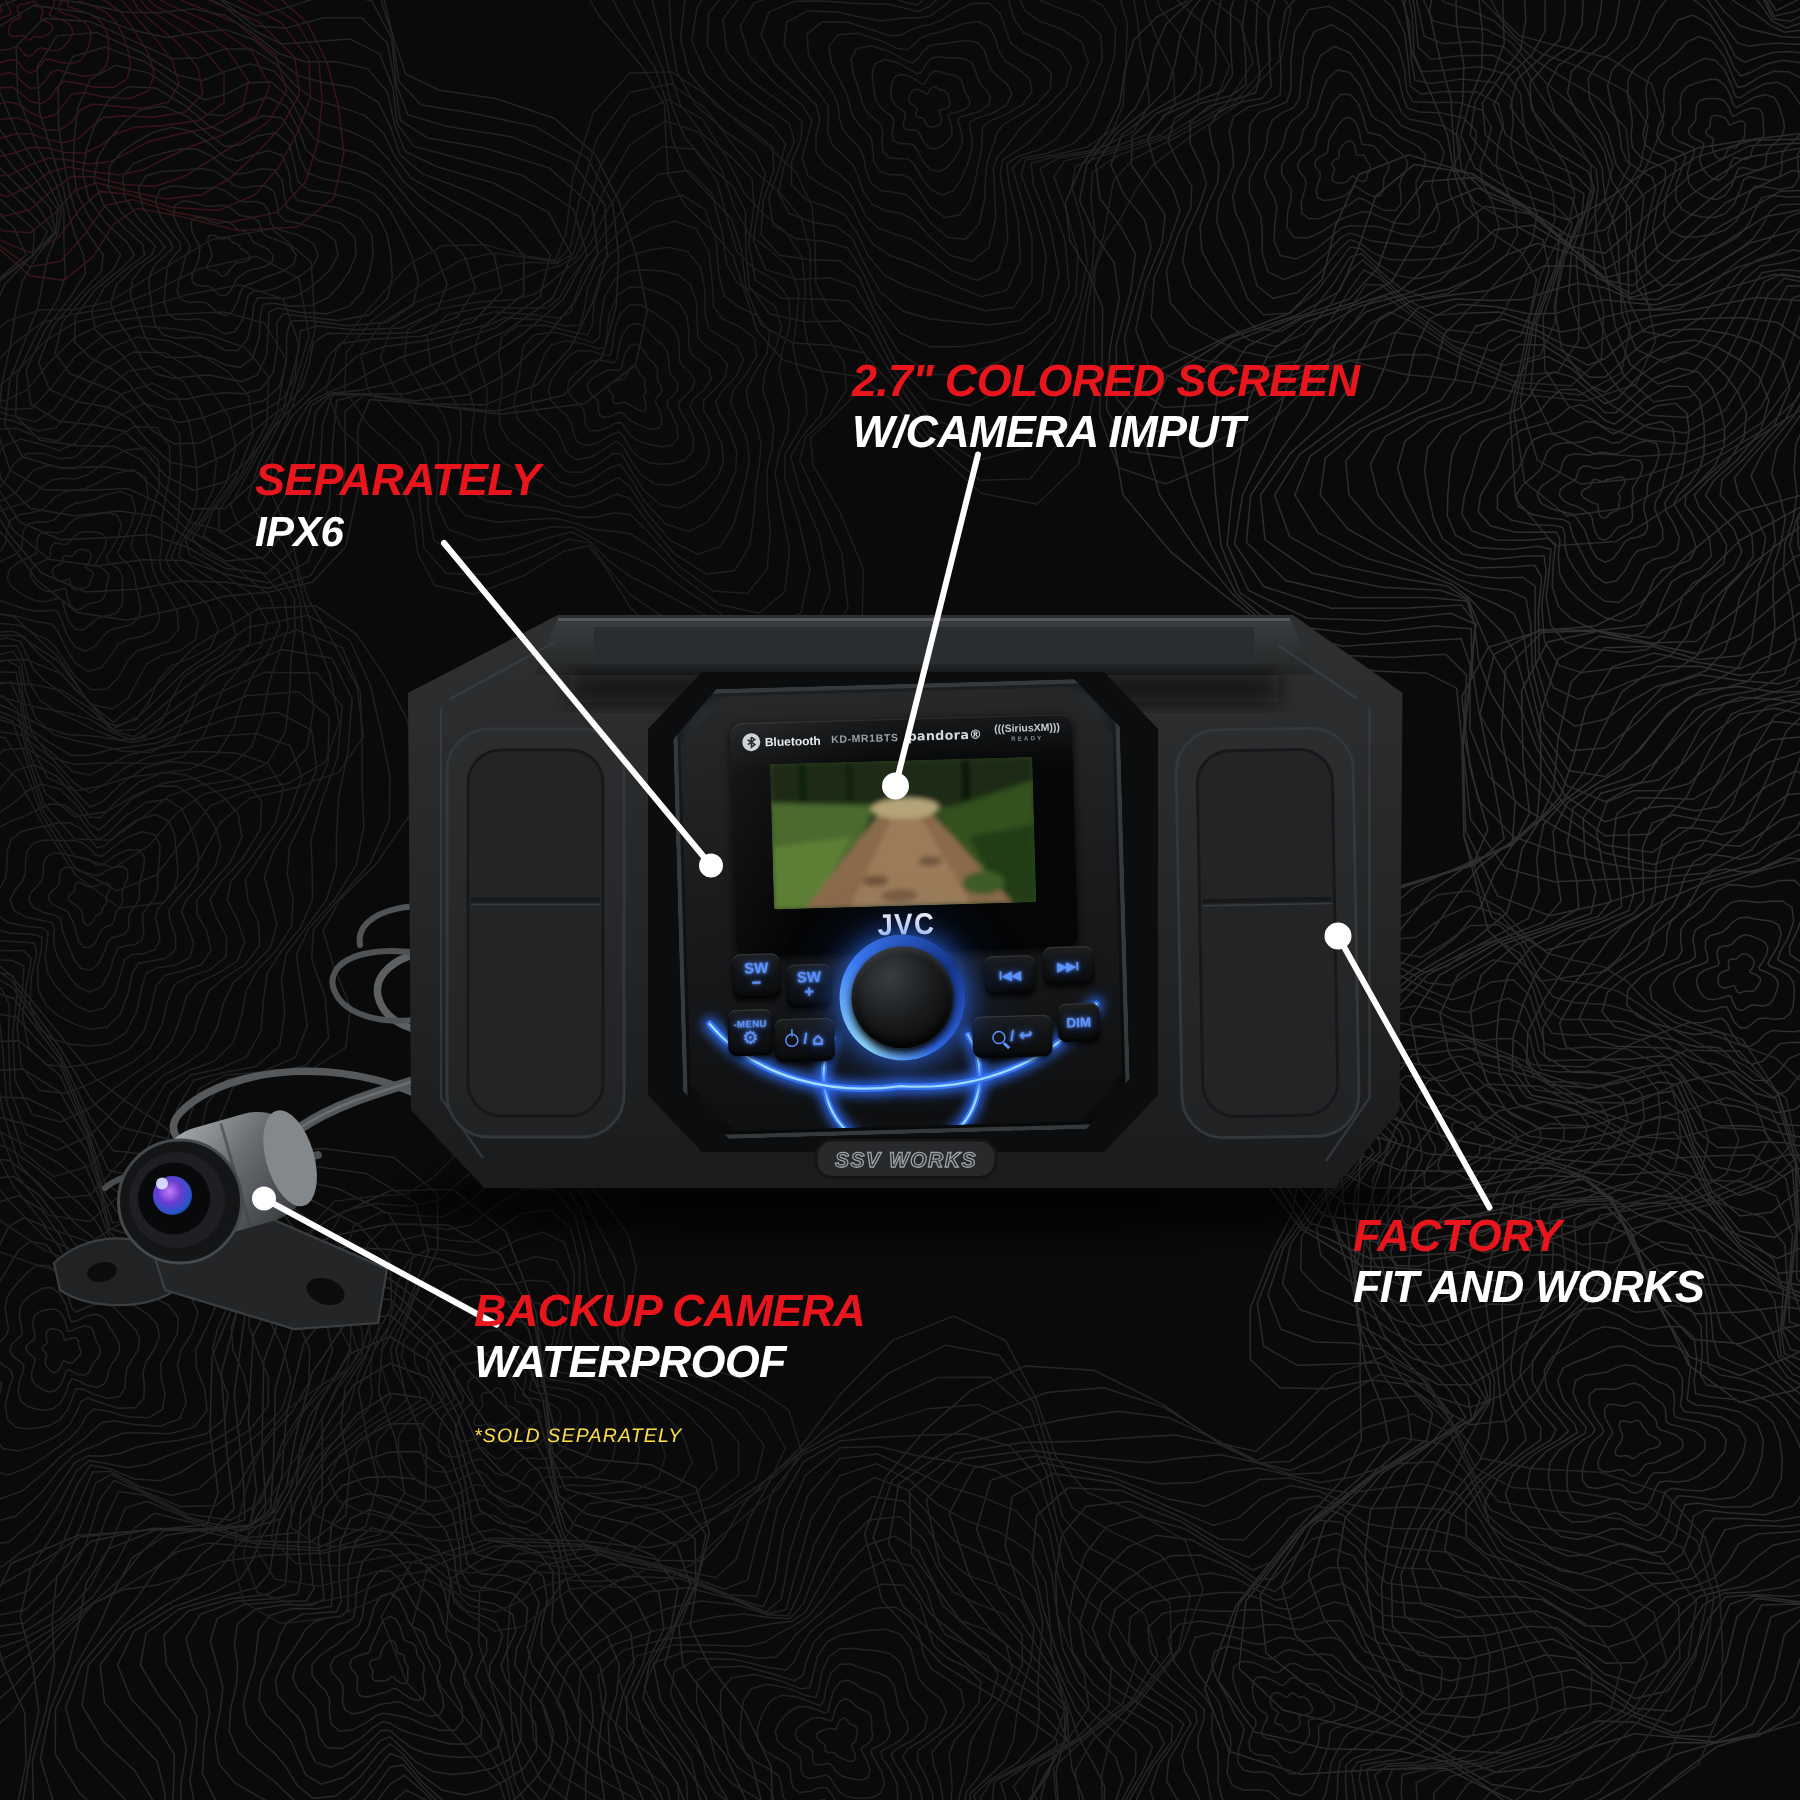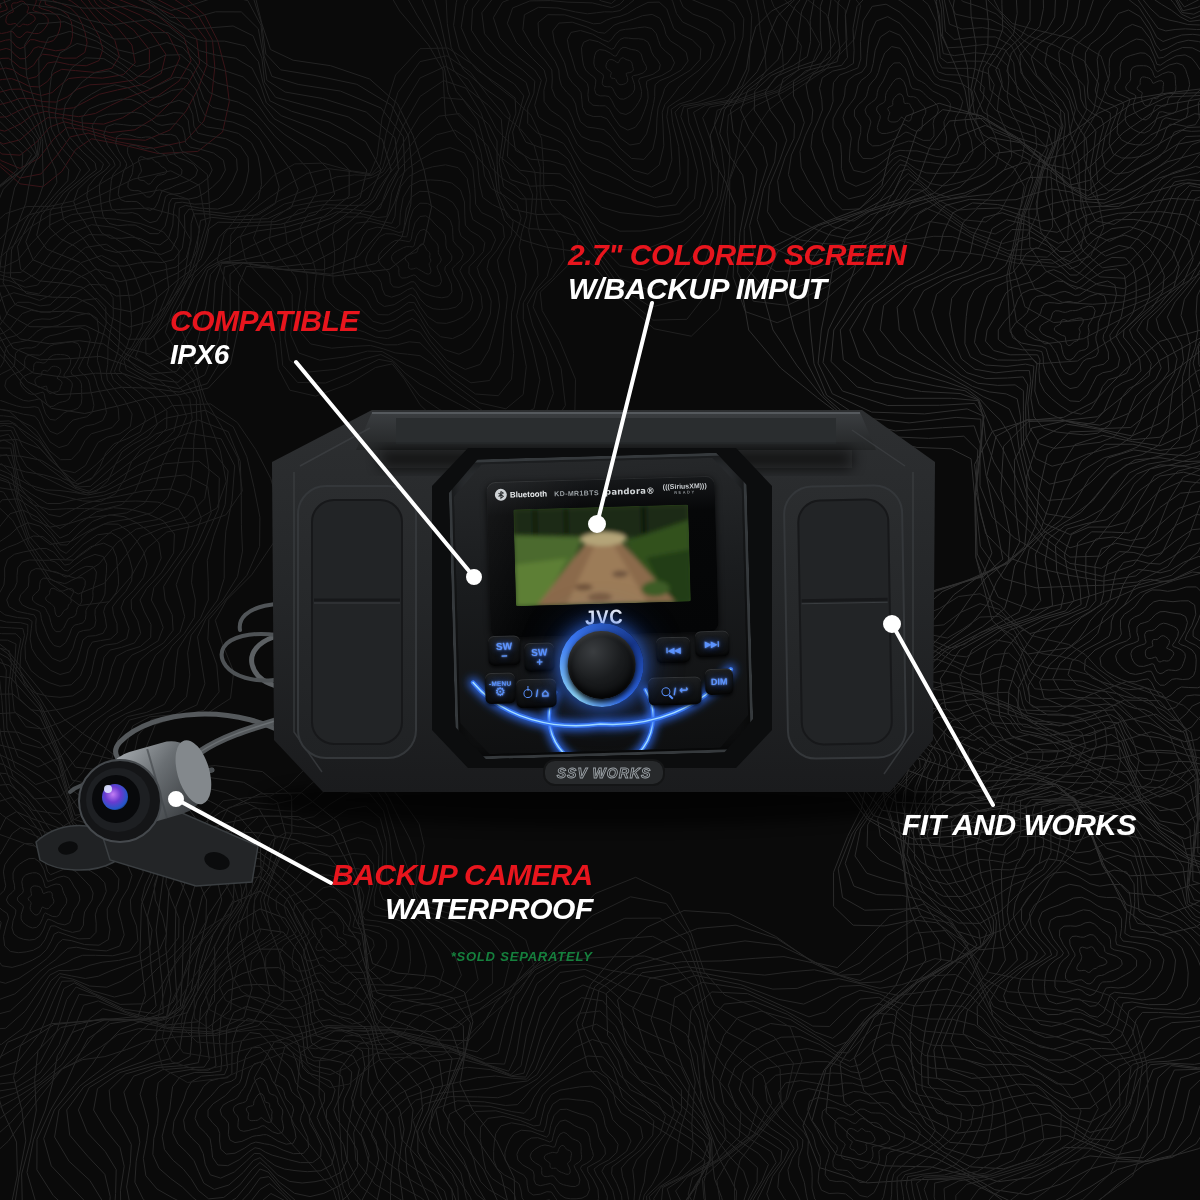--- a/index.html
+++ b/index.html
@@ -5,21 +5,21 @@
   html,body{margin:0;padding:0;background:#050505;}
   .stage{position:relative;width:1200px;height:1200px;overflow:hidden;background:#0a0a0a;
          font-family:"Liberation Sans",sans-serif;}
   svg.layer{position:absolute;left:0;top:0;width:1200px;height:1200px;}
 
   
   .callout{position:absolute;font-style:italic;font-weight:900;line-height:34px;white-space:nowrap;}
   .co-title{color:#e8151d;font-size:30px;letter-spacing:-.5px;}
   .co-sub{color:#ffffff;font-size:30px;letter-spacing:-.5px;}
   .co-sub.small{font-size:28px;}
-  .co-note{color:#15803d;font-size:13px;letter-spacing:.8px;margin-top:14px;font-weight:700;}
+  .co-note{color:#fde047;font-size:13px;letter-spacing:.8px;margin-top:14px;font-weight:400;}
 
   
   .faceplate{position:absolute;left:452px;top:456px;width:298px;height:300px;
     transform:rotate(-1.6deg);
     clip-path:polygon(10% 0,90% 0,100% 11%,100% 89%,90% 100%,10% 100%,0 89%,0 11%);
     background:linear-gradient(178deg,#2e3134 0%,#202224 30%,#131415 75%,#0c0d0e 100%);
     box-shadow:inset 0 0 0 3px #35393c, inset 0 0 22px #000;}
   .faceplate-inner{position:absolute;inset:5px;
     clip-path:polygon(10% 0,90% 0,100% 11%,100% 89%,90% 100%,10% 100%,0 89%,0 11%);
     background:linear-gradient(178deg,#26282a 0%,#1a1c1e 40%,#0e0f10 100%);}
@@ -623,27 +623,28 @@
       <circle cx="597" cy="524" r="7"></circle>
       <path d="M892,624 L993,805"></path>
       <circle cx="892" cy="624" r="7"></circle>
       <path d="M176,799 L331,883"></path>
       <circle cx="176" cy="799" r="6"></circle>
     </g>
   </svg>
 
   <div class="callout" style="left:568px;top:238px;">
     <div class="co-title">2.7" COLORED SCREEN</div>
-    <div class="co-sub">W/BACKUP IMPUT</div>
+    <div class="co-sub">W/CAMERA IMPUT</div>
   </div>
   <div class="callout" style="left:170px;top:304px;">
-    <div class="co-title">COMPATIBLE</div>
+    <div class="co-title">SEPARATELY</div>
     <div class="co-sub small">IPX6</div>
   </div>
   <div class="callout" style="left:902px;top:808px;">
+    <div class="co-title">FACTORY</div>
     <div class="co-sub">FIT AND WORKS</div>
   </div>
-  <div class="callout" style="left:332px;top:858px;text-align:right;">
+  <div class="callout" style="left:316px;top:858px;">
     <div class="co-title">BACKUP CAMERA</div>
     <div class="co-sub">WATERPROOF</div>
     <div class="co-note">*SOLD SEPARATELY</div>
   </div>
 </div>
 
 </body></html>

